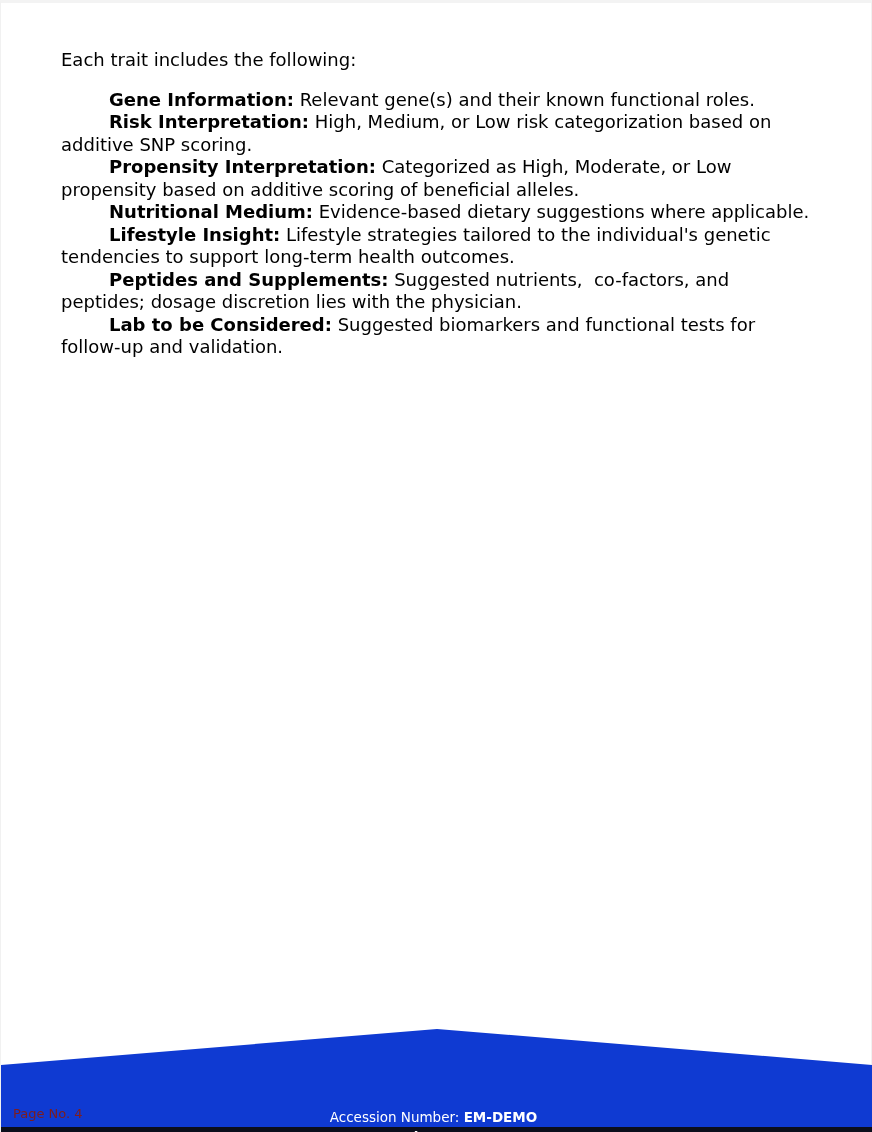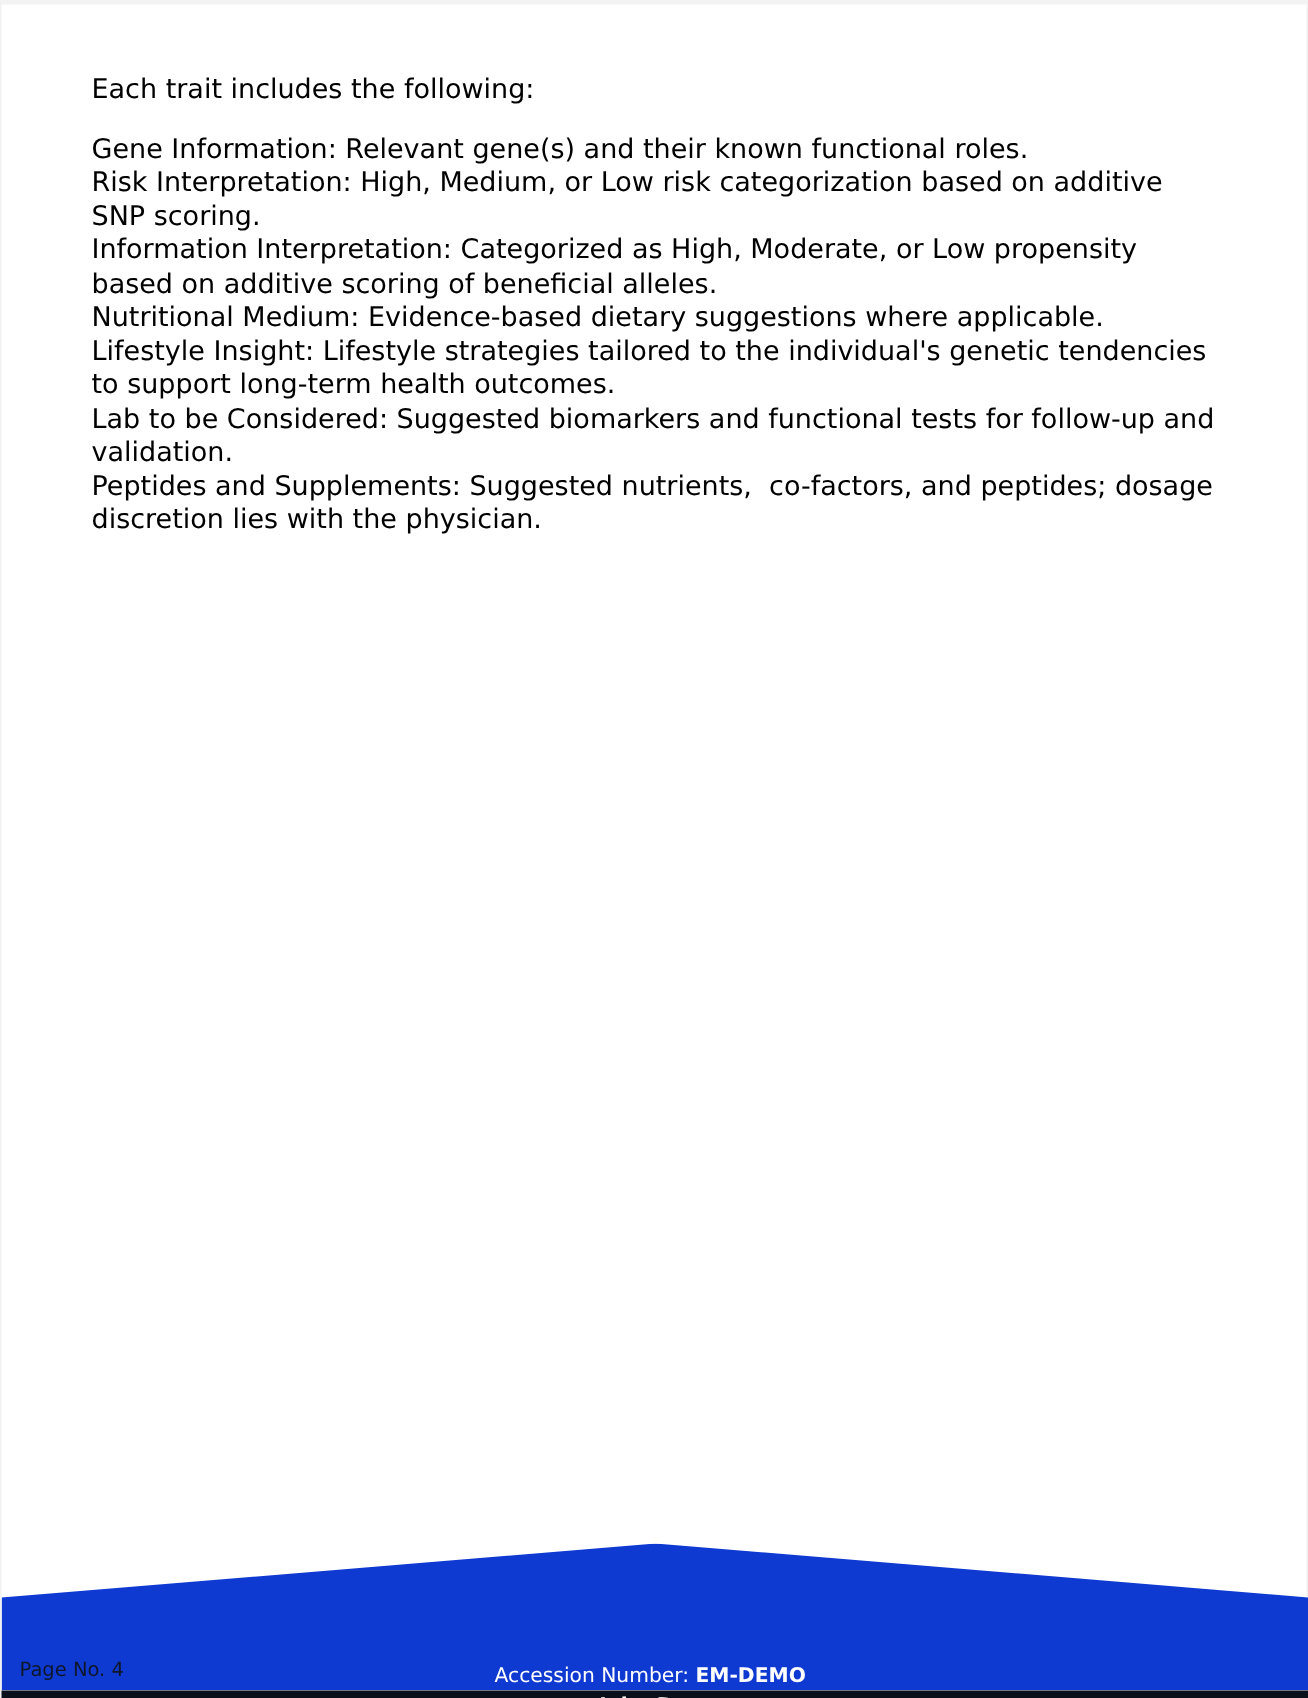--- a/index.html
+++ b/index.html
@@ -16,21 +16,21 @@
 
   .content {
     position: absolute;
     left: 60px; top: 46px; width: 752px;
     color: #000000;
     font-size: 18px;
     line-height: 22.5px;
   }
   .intro { margin: 0 0 17px 0; }
   .trait-item { margin: 0; white-space: pre-wrap; }
-  .trait-item strong { font-weight: normal; }
+  .trait-item strong { font-weight: bold; margin-left: 48px; }
 
   .footer-shape {
     position: absolute;
     left: 0; bottom: 5px;
     width: 872px; height: 98px;
     clip-path: polygon(0 36px, 50% 0, 100% 36px, 100% 100%, 0 100%);
     z-index: 1;
   }
   .bottom-strip {
     position: absolute;
@@ -45,40 +45,40 @@
     color: #ffffff;
     font-size: 13.5px;
     line-height: 20px;
     z-index: 3;
     margin-top: 21px;
   }
   .accession-value, .patient-name { font-weight: bold; }
   .page-no {
     position: absolute;
     left: 12px; top: 1103px;
-    color: #0f172a;
+    color: #7f1d1d;
     font-size: 13px;
     z-index: 3;
   }
 </style>
 </head>
 <body>
 
 <div class="page">
 
   <div class="content">
     <p class="intro">Each trait includes the following:</p>
 
     <p class="trait-item"><strong>Gene Information:</strong><span> Relevant gene(s) and their known functional roles.</span></p>
     <p class="trait-item"><strong>Risk Interpretation:</strong><span> High, Medium, or Low risk categorization based on additive SNP scoring.</span></p>
-    <p class="trait-item"><strong>Information Interpretation:</strong><span> Categorized as High, Moderate, or Low propensity based on additive scoring of beneficial alleles.</span></p>
+    <p class="trait-item"><strong>Propensity Interpretation:</strong><span> Categorized as High, Moderate, or Low propensity based on additive scoring of beneficial alleles.</span></p>
     <p class="trait-item"><strong>Nutritional Medium:</strong><span> Evidence-based dietary suggestions where applicable.</span></p>
     <p class="trait-item"><strong>Lifestyle Insight:</strong><span> Lifestyle strategies tailored to the individual's genetic tendencies to support long-term health outcomes.</span></p>
+    <p class="trait-item"><strong>Peptides and Supplements:</strong><span> Suggested nutrients,  co-factors, and peptides; dosage discretion lies with the physician.</span></p>
     <p class="trait-item"><strong>Lab to be Considered:</strong><span> Suggested biomarkers and functional tests for follow-up and validation.</span></p>
-    <p class="trait-item"><strong>Peptides and Supplements:</strong><span> Suggested nutrients,  co-factors, and peptides; dosage discretion lies with the physician.</span></p>
   </div>
 
   <div class="footer-shape" style="background: rgb(15, 58, 210);"></div>
   <div class="bottom-strip" style="background: rgb(11, 14, 27);"></div>
 
   <div class="footer-text">
     <div><span>Accession Number: </span><span class="accession-value">EM-DEMO</span></div>
     <div class="patient-name">John Doe</div>
   </div>
 

